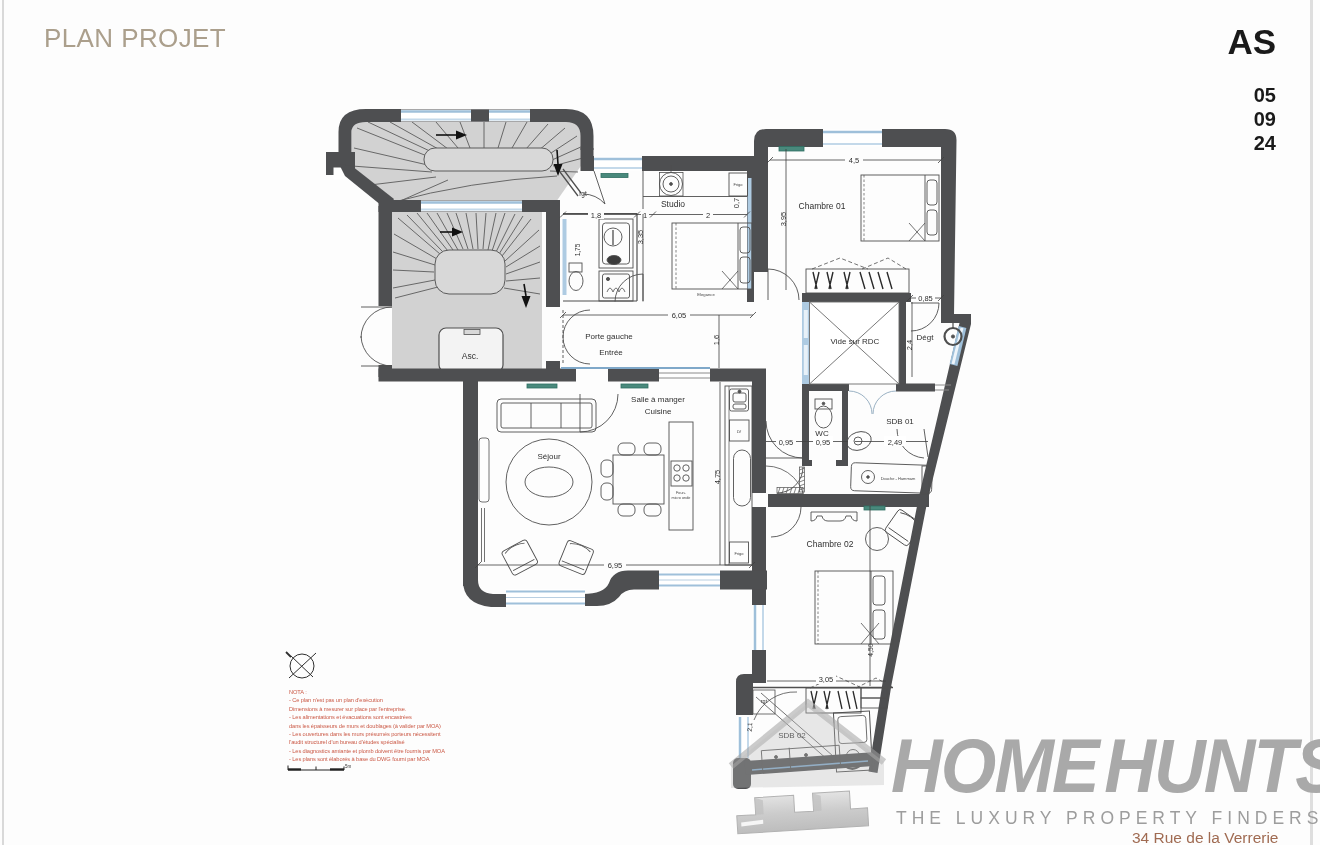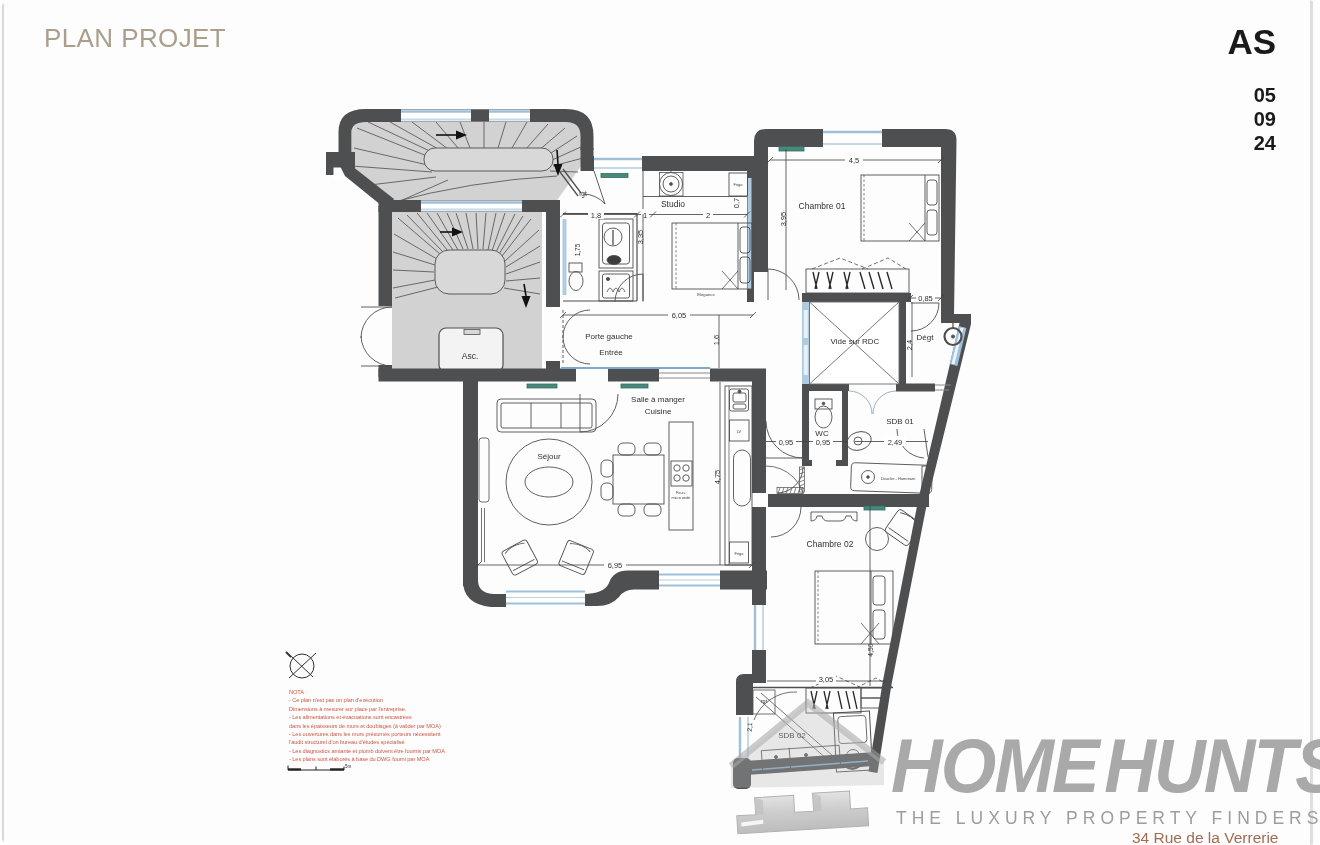--- a/index.html
+++ b/index.html
@@ -1,16 +1,16 @@
 <!DOCTYPE html>
 <html><head>
 <meta charset="utf-8">
 <style>
   html,body{margin:0;padding:0;background:#ffffff;}
-  .page{position:relative;width:1320px;height:845px;overflow:hidden;background:#fdfdfd;font-family:"Liberation Sans", sans-serif;border-radius:12px;}
+  .page{position:relative;width:1320px;height:845px;overflow:hidden;background:#fdfdfd;font-family:"Liberation Sans", sans-serif;}
   svg text{font-family:"Liberation Sans", sans-serif;}
 </style>
 </head>
 <body>
 <div class="page">
 <svg width="1320" height="845" viewBox="0 0 1320 845" xmlns="http://www.w3.org/2000/svg">
 <defs>
   <linearGradient id="houseg" x1="0" y1="0" x2="0" y2="1">
     <stop offset="0" stop-color="#e3e3e3"></stop>
     <stop offset="0.5" stop-color="#cccccc"></stop>

